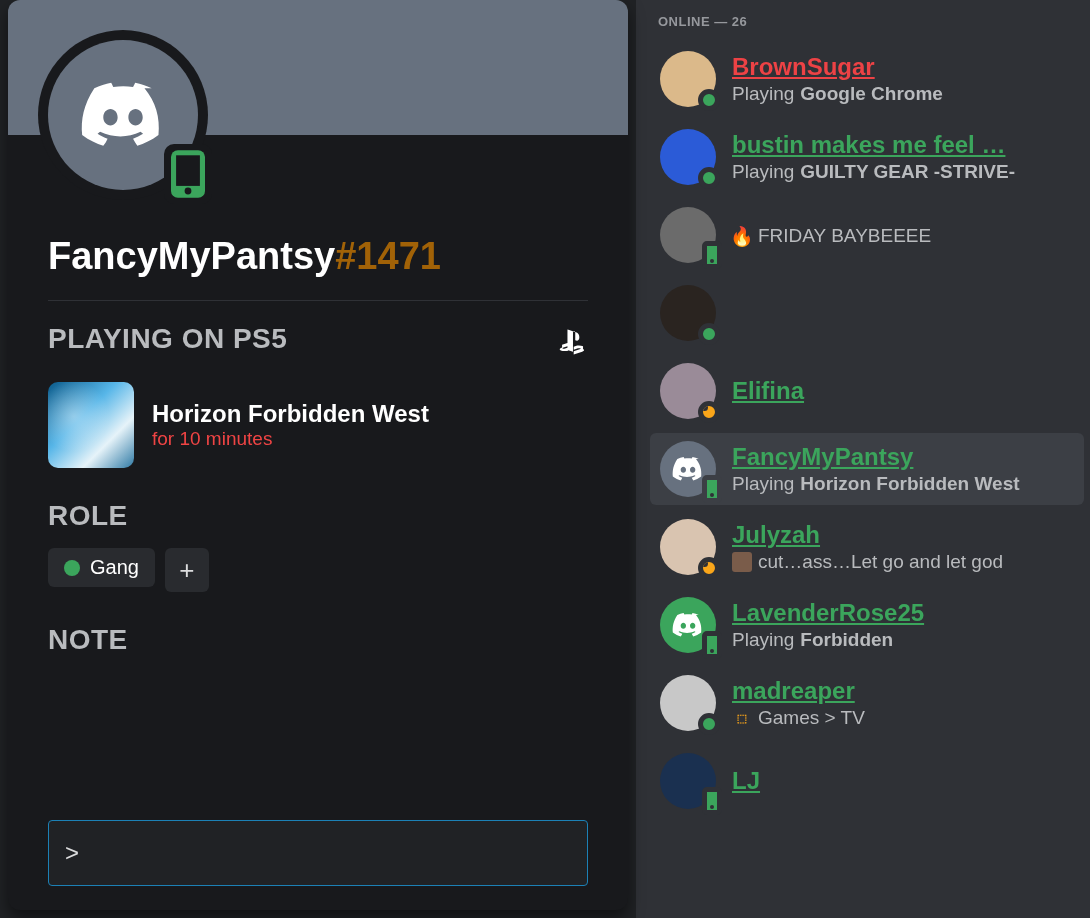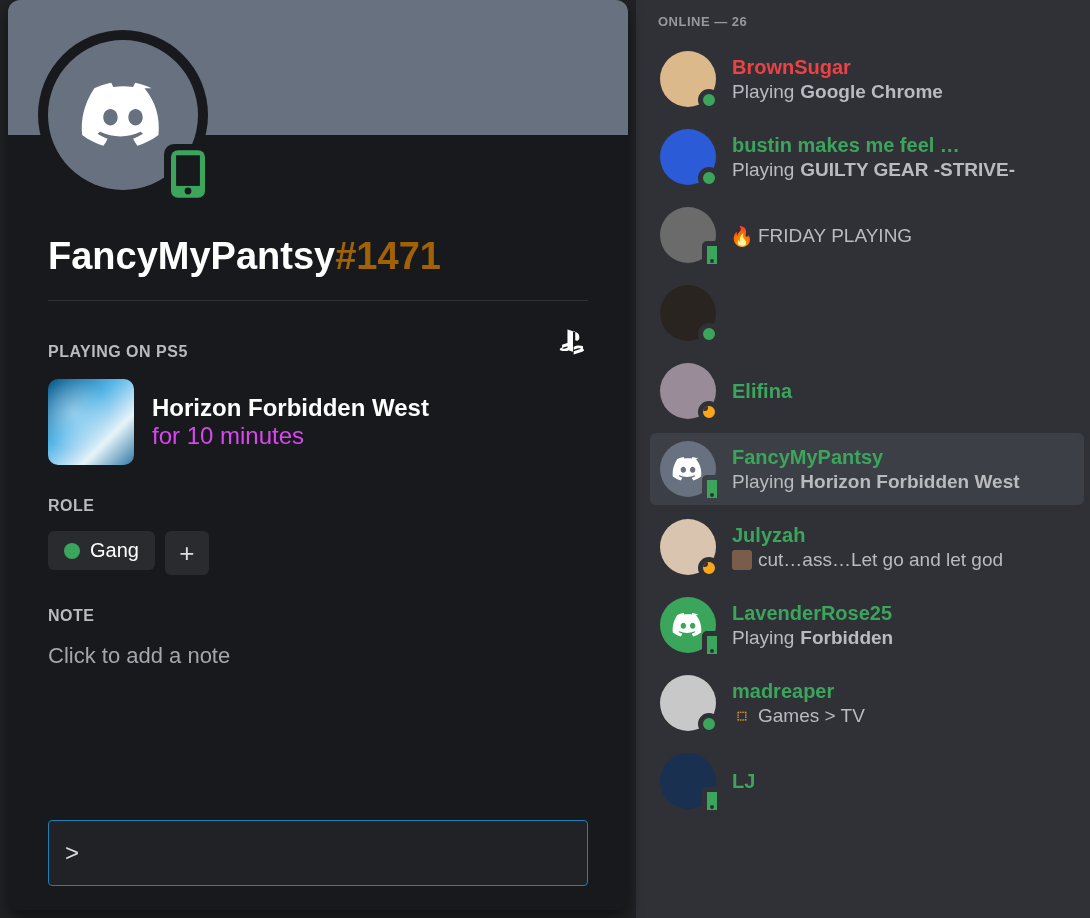--- a/index.html
+++ b/index.html
@@ -75,26 +75,26 @@
   .username-row .tag { color: #a16207; font-weight:600; }
   .divider {
     height: 1px;
     background: #2f3136;
     margin: 0 40px;
   }
   .section {
     padding: 22px 40px 10px 40px;
   }
   .section-header {
-    font-size: 16px;
+    font-size: 28px;
     font-weight: 800;
     color: #b9bbbe;
     letter-spacing: 0.5px;
     display:flex;
-    align-items:flex-end;
+    align-items:flex-start;
     justify-content: space-between;
   }
   .activity-row {
     display:flex;
     align-items:center;
     gap: 18px;
     margin-top: 18px;
   }
   .game-art {
     width: 86px;
@@ -104,21 +104,21 @@
     position:relative;
     overflow:hidden;
   }
   .game-art::after{
     content:"";
     position:absolute;
     inset:0;
     background: radial-gradient(circle at 30% 40%, rgba(255,255,255,0.4), transparent 45%);
   }
   .game-info .title { font-size: 24px; font-weight:700; color:#fff; }
-  .game-info .sub { font-size: 24px; color:#d946ef; margin-top:0; }
+  .game-info .sub { font-size: 19px; color:#ef4444; margin-top:0; }
   .role-chip {
     display:inline-flex;
     align-items:center;
     gap:10px;
     background:#292b2f;
     border-radius:6px;
     padding: 8px 16px;
     font-size:20px;
     color:#fff;
     font-weight:500;
@@ -232,25 +232,26 @@
     position:absolute;
     left:50%;
     bottom:1px;
     transform:translateX(-50%);
     width:4px;height:4px;
     background:#2f3136;
     border-radius:50%;
   }
   .member-info { flex:1; min-width:0; }
   .member-name {
-    font-size:20px;
+    font-size:24px;
     font-weight:700;
     white-space:nowrap;
     overflow:hidden;
     text-overflow:ellipsis;
+    text-decoration:underline;
   }
   .member-sub {
     font-size:19px;
     color:#b9bbbe;
     white-space:nowrap;
     overflow:hidden;
     text-overflow:ellipsis;
     margin-top:2px;
     display:flex;
     align-items:center;
@@ -312,21 +313,20 @@
     <div class="section">
       <div class="section-header">ROLE</div>
       <span class="role-chip">
         <span class="role-dot"></span>
         <span>Gang</span>
       </span><span class="add-role">+</span>
     </div>
 
     <div class="section">
       <div class="section-header">NOTE</div>
-      <div class="note-placeholder">Click to add a note</div>
     </div>
 
     <div class="message-input-wrap">
       <input class="message-input" type="text" value="&gt;" style="">
     </div>
   </div>
 
   <div class="member-list">
     <div class="group-header">ONLINE — 26</div>
     <div id="members">
@@ -354,21 +354,21 @@
             </div>
           </div>
         </div>
         <div class="member">
           <div class="avatar-sm" style="background:#6b6b6b">
             <div class="status mobile"></div>
           </div>
           <div class="member-info">
             <div class="member-sub">
               <span class="sub-icon">🔥</span>
-              <span>FRIDAY PLAYING</span>
+              <span>FRIDAY BAYBEEEE</span>
             </div>
           </div>
         </div>
         <div class="member">
           <div class="avatar-sm" style="background:#2a2420">
             <div class="status online"></div>
           </div>
         </div>
         <div class="member">
           <div class="avatar-sm" style="background:#9a8b98">

